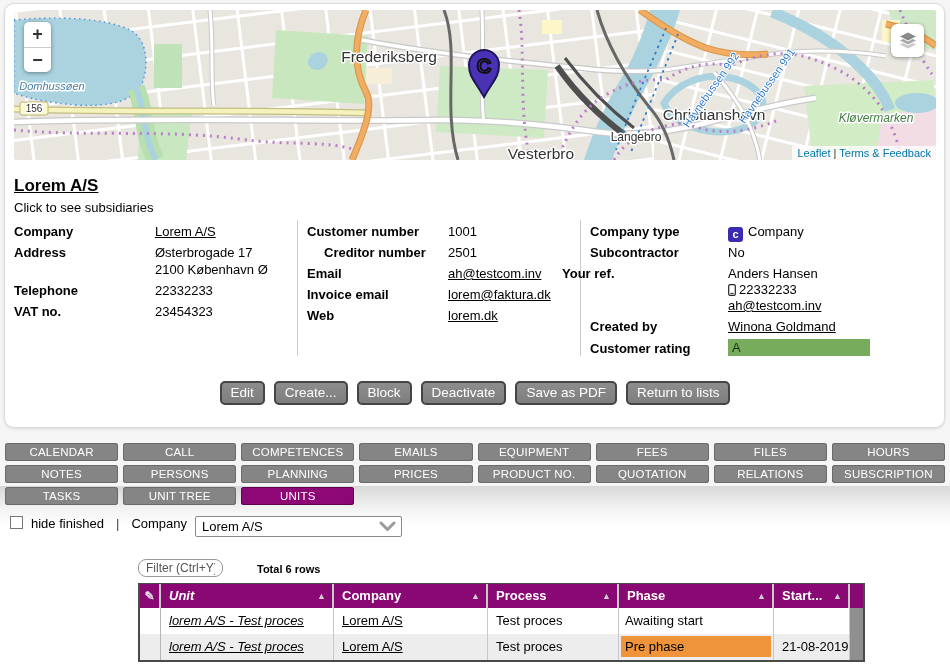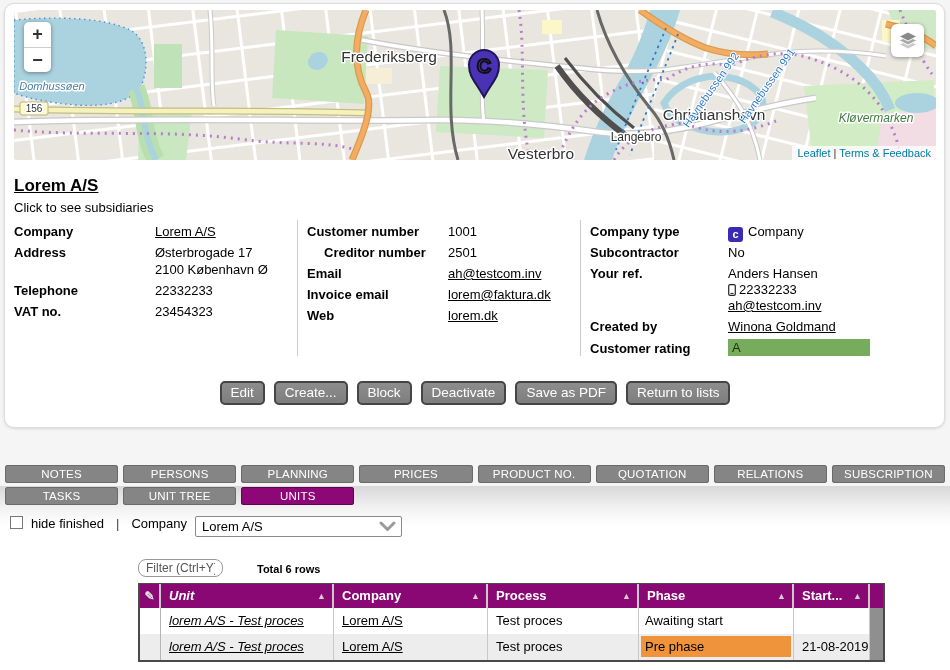--- a/index.html
+++ b/index.html
@@ -68,21 +68,21 @@
   .th-edit { width:21px; padding:0; text-align:center; color:#e0e0e0; font-size:12px; }
   .sb-head { width:13px; border-right:none; padding:0; }
   .trow { display:flex; height:26px; font-size:13px; }
   .trow.alt { background:#ededed; }
   .td { line-height:25px; padding-left:8px; border-right:1px solid #c9c9c9; white-space:nowrap; overflow:hidden; }
   .td-edit { width:21px; padding:0; border-right:1px solid #b5b5b5; }
   .td-phase { padding:0; }
   .pill { margin:2px; padding:0 4px; line-height:21px; height:21px; }
   .sb-body { width:13px; border-right:none; padding:0; background:#e3e3e3; }
   .sb-thumb { width:100%; height:100%; background:#8f8f8f; }
-  .c-unit { width:173px;font-style:italic; } .c-company { width:154px; } .c-process { width:151px; } .c-phase { width:155px; } .c-start { width:76px; }
+  .c-unit { width:173px;font-style:italic; } .c-company { width:154px; } .c-process { width:131px; } .c-phase { width:155px; } .c-start { width:76px; }
 </style>
 </head>
 <body>
 
 <div class="screen">
 
   <div class="top-panel"></div>
 
   <div class="map">
     <svg width="922" height="150" viewBox="0 0 922 150">
@@ -229,21 +229,21 @@
   <div class="fieldvalue" style="left:448px;top:287px"><span class="link">lorem@faktura.dk</span></div>
   <div class="fieldlabel" style="left:307px;top:308px">Web</div>
   <div class="fieldvalue" style="left:448px;top:308px"><span class="link">lorem.dk</span></div>
 
   <div class="vdivider" style="left:580px;top:220px;height:136px"></div>
 
   <div class="fieldlabel" style="left:590px;top:224px">Company type</div>
   <div class="fieldvalue" style="left:728px;top:224px"><span class="type-badge">c</span><span>Company</span></div>
   <div class="fieldlabel" style="left:590px;top:245px">Subcontractor</div>
   <div class="fieldvalue" style="left:728px;top:245px">No</div>
-  <div class="fieldlabel" style="left:590px;top:266px">Your ref.</div>
+  <div class="fieldlabel" style="left:562px;top:266px">Your ref.</div>
   <div class="fieldvalue" style="left:728px;top:266px">Anders Hansen</div>
   <div class="fieldvalue" style="left:728px;top:282px"><span class="phone-icon"><svg width="8" height="12" viewBox="0 0 8 12">
           <rect x="0.7" y="0.7" width="6.6" height="10.6" rx="1.4" fill="none" stroke="#222" stroke-width="1.2"></rect>
           <line x1="2.4" y1="9.4" x2="5.6" y2="9.4" stroke="#222" stroke-width="1"></line>
         </svg></span><span>22332233</span></div>
   <div class="fieldvalue" style="left:728px;top:298px"><span class="link">ah@testcom.inv</span></div>
   <div class="fieldlabel" style="left:590px;top:319px">Created by</div>
   <div class="fieldvalue" style="left:728px;top:319px"><span class="link">Winona Goldmand</span></div>
   <div class="fieldlabel" style="left:590px;top:341px">Customer rating</div>
   <div class="rating-bar">A</div>
@@ -251,20 +251,30 @@
   <div class="actions">
     <button class="btn">Edit</button>
     <button class="btn">Create...</button>
     <button class="btn">Block</button>
     <button class="btn">Deactivate</button>
     <button class="btn">Save as PDF</button>
     <button class="btn">Return to lists</button>
   </div>
 
   <div class="row3-strip"></div>
+  <div class="tabs-row row1">
+    <div class="tab">CALENDAR</div>
+    <div class="tab">CALL</div>
+    <div class="tab">COMPETENCES</div>
+    <div class="tab">EMAILS</div>
+    <div class="tab">EQUIPMENT</div>
+    <div class="tab">FEES</div>
+    <div class="tab">FILES</div>
+    <div class="tab">HOURS</div>
+  </div>
   <div class="tabs-row row2">
     <div class="tab">NOTES</div>
     <div class="tab">PERSONS</div>
     <div class="tab">PLANNING</div>
     <div class="tab">PRICES</div>
     <div class="tab">PRODUCT NO.</div>
     <div class="tab">QUOTATION</div>
     <div class="tab">RELATIONS</div>
     <div class="tab">SUBSCRIPTION</div>
   </div>

